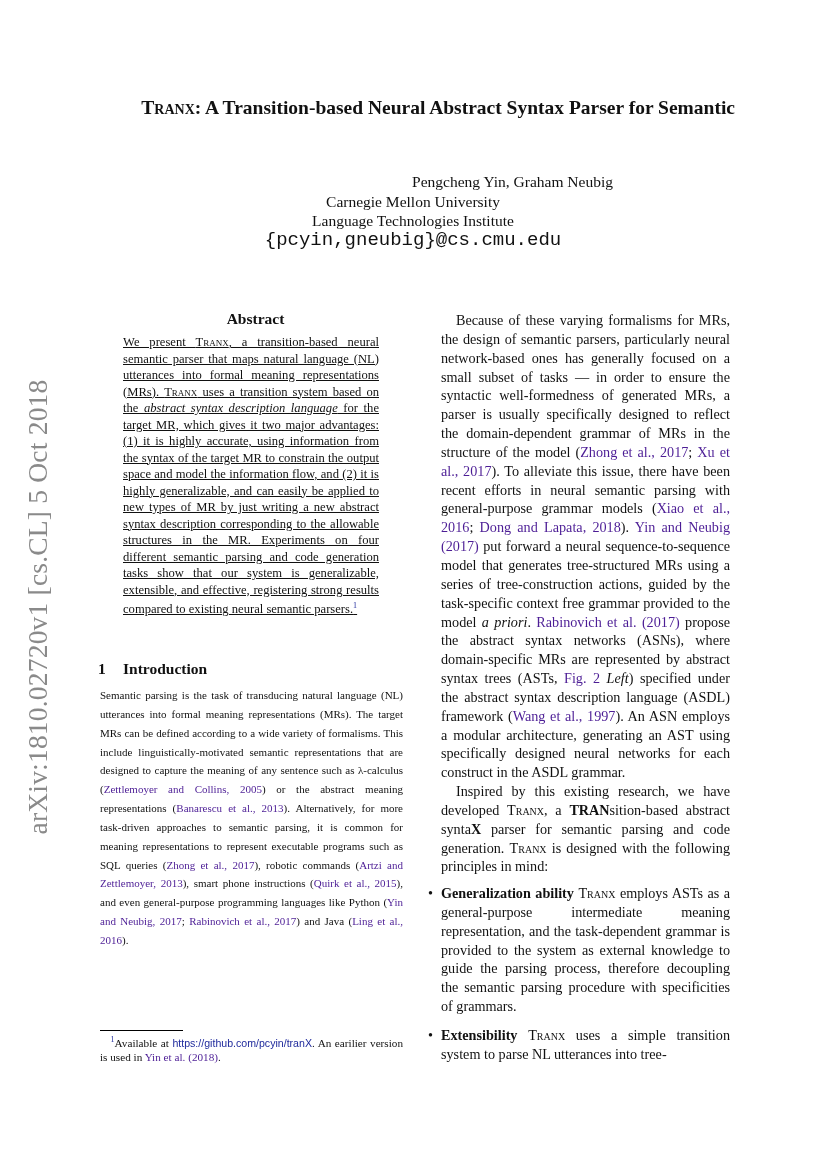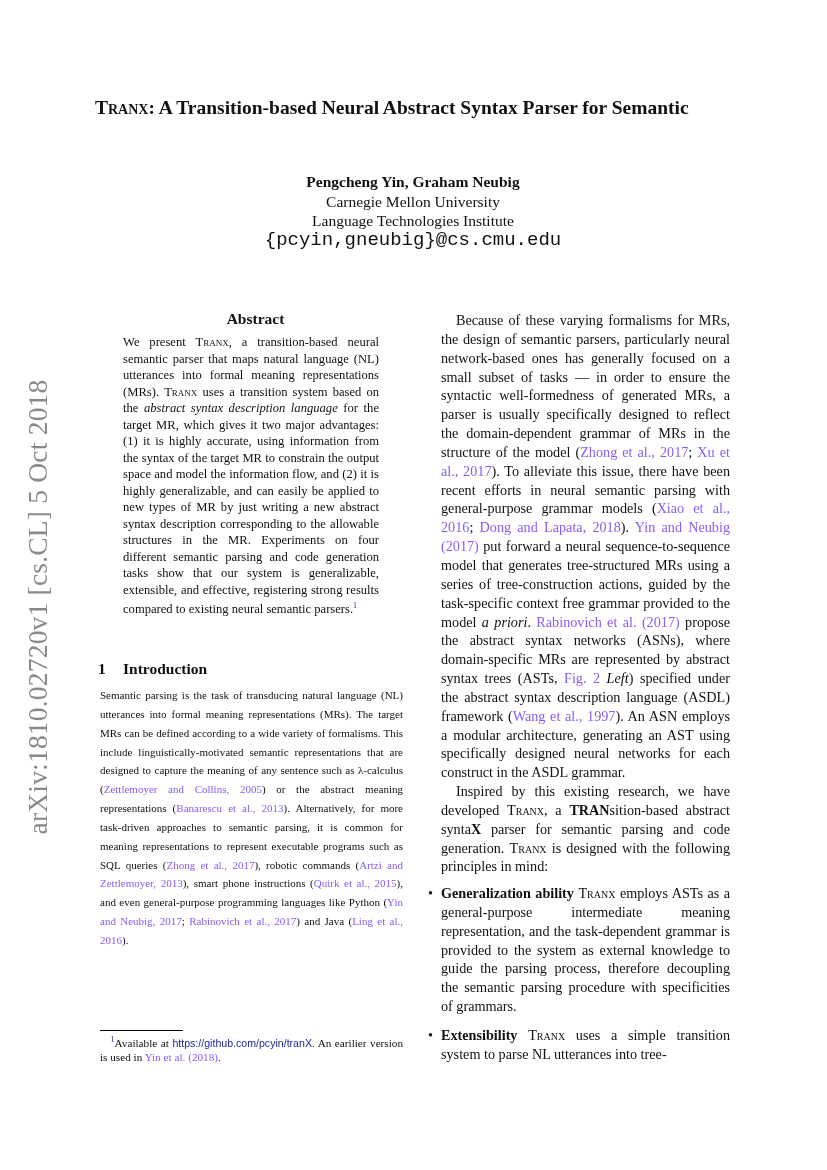--- a/index.html
+++ b/index.html
@@ -1,29 +1,29 @@
 <!DOCTYPE html>
 <html><head>
 <meta charset="utf-8">
 <style>
   html,body{margin:0;padding:0;background:#fff;}
   body{width:827px;height:1170px;position:relative;overflow:hidden;
        font-family:"Liberation Serif","DejaVu Serif",serif;color:#111;}
   .sc{font-variant:small-caps;}
-  a,.cite{color:#8b5cf6;text-decoration:none;}
+  a,.cite{color:#4c1d95;text-decoration:none;}
   .mono{font-family:Liberation Sans, sans-serif;}
   #side{position:absolute;left:18px;top:372px;width:40px;height:470px;}
   #side span{position:absolute;left:50%;top:50%;transform:translate(-50%,-50%) rotate(-90deg);
      white-space:nowrap;font-size:27.5px;color:#8a8a8a;letter-spacing:0.2px;}
-  #title{position:absolute;left:95px;width:640px;top:96px;text-align:left;font-weight:bold;font-size:19.5px;line-height:23px;}
+  #title{position:absolute;left:95px;width:640px;top:96px;text-align:right;font-weight:bold;font-size:19.5px;line-height:23px;}
   #authors{position:absolute;left:213px;width:400px;top:172px;text-align:center;font-size:15.5px;line-height:19.7px;}
-  #authors .names{font-weight:bold;}
+  #authors .names{font-weight:normal;text-align:right;}
   #authors .email{font-family:"Liberation Mono","DejaVu Sans Mono",monospace;font-size:19px;}
   #abs-head{position:absolute;left:104px;width:303px;top:310px;text-align:center;font-weight:bold;font-size:15.5px;}
-  #abs{position:absolute;left:123px;width:256px;top:334px;font-size:12.6px;line-height:16.5px;text-align:justify;hyphens:manual;}
+  #abs{position:absolute;left:123px;width:256px;top:334px;font-size:12.6px;line-height:16.5px;text-align:justify;hyphens:manual;text-decoration:underline;}
   #intro-head{position:absolute;left:98px;top:660px;font-weight:bold;font-size:15.5px;}
   #intro-head .num{display:inline-block;width:25px;}
   #intro{position:absolute;left:100px;width:303px;top:686px;font-size:11px;line-height:18.85px;text-align:justify;}
   #fnrule{position:absolute;left:100px;top:1030px;width:83px;border-top:1px solid #000;}
   #fn{position:absolute;left:100px;width:303px;top:1033px;font-size:11.2px;line-height:14.5px;text-align:justify;}
   #fn sup,#abs sup{font-size:8px;color:#1f2a9c;}
   #fn .mono{color:#1f2a9c;font-size:10.6px;}
   #right{position:absolute;left:441px;width:289px;top:311px;font-size:14.2px;line-height:18.85px;text-align:justify;}
   #right p{margin:0;text-indent:15px;}
   #bullets{position:absolute;left:428px;width:302px;top:884px;font-size:14.2px;line-height:18.85px;text-align:justify;}

